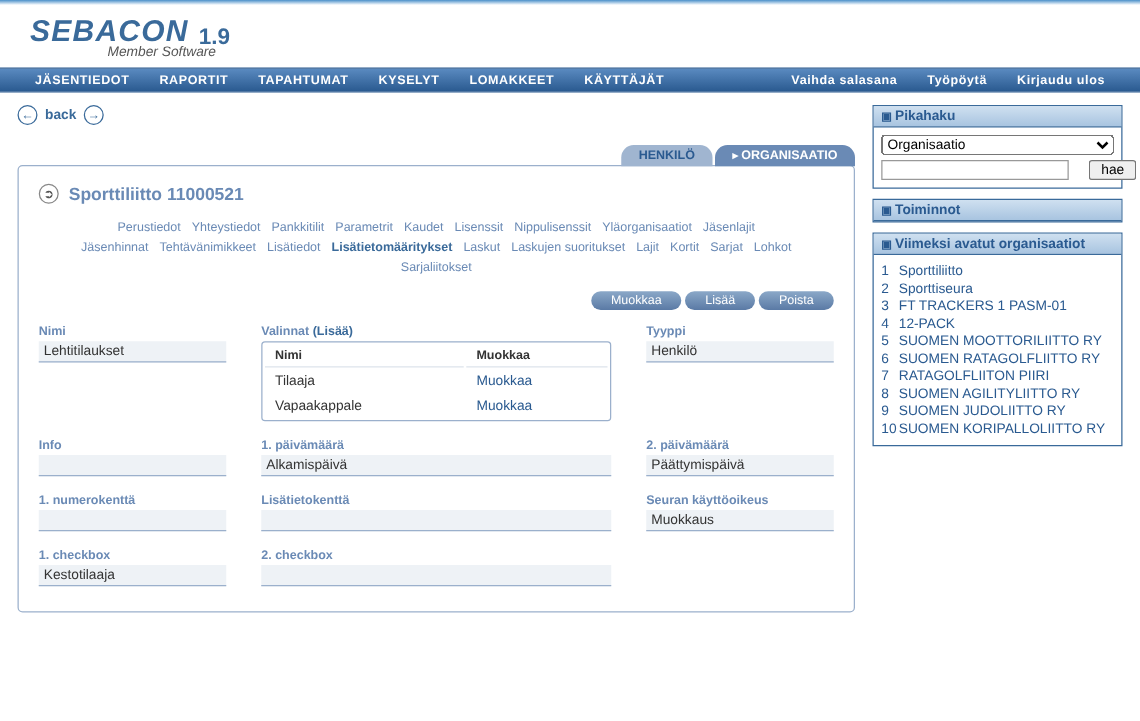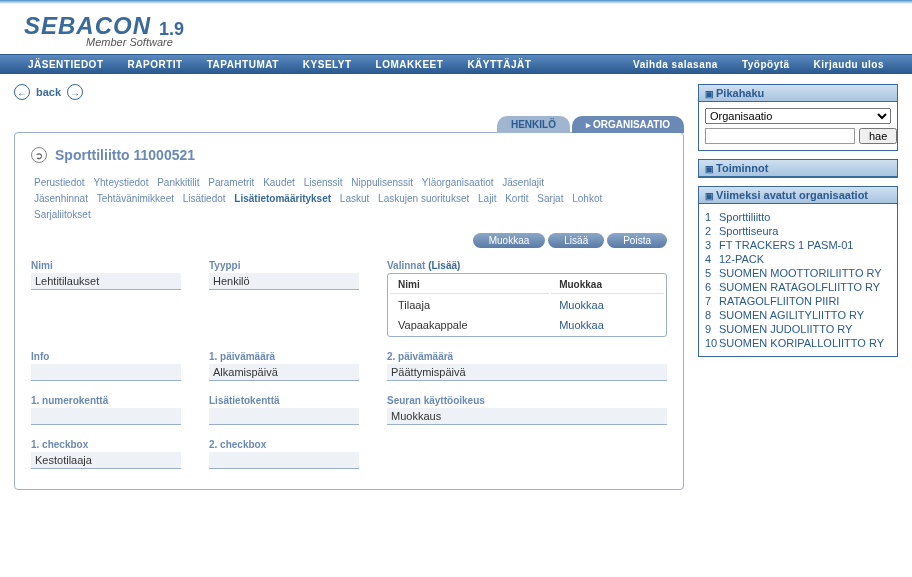--- a/index.html
+++ b/index.html
@@ -21,39 +21,39 @@
 .back-lbl { color:#3a6a9a; font-size:11px; font-weight:bold; }
 .tabs-row { display:flex; justify-content:flex-end; margin-bottom:-1px; }
 .tab { font-size:10px; font-weight:bold; padding:3px 14px; border-radius:10px 10px 0 0; color:#fff; cursor:pointer; }
 .tab.inactive { background:#a0b5d0; color:#2a5a90; margin-right:2px; }
 .tab.active { background:#6a8ab5; }
 .tab.active::before { content:"▸ "; font-size:9px; }
 .content-box { border:1px solid #9bb0cc; border-radius:4px; padding:14px 16px 20px; }
 .page-title-row { display:flex; align-items:center; gap:8px; margin-bottom:12px; }
 .title-icon { width:16px; height:16px; border:1px solid #888; border-radius:50%; display:inline-flex; align-items:center; justify-content:center; font-size:10px; color:#555; }
 .page-title { font-size:14px; font-weight:bold; color:#6a8ab5; }
-.subnav { text-align:left; font-size:10px; line-height:16px; margin-bottom:10px; }
+.subnav { text-align:center; font-size:10px; line-height:16px; margin-bottom:10px; }
 .subnav a { color:#6a8ab5; text-decoration:none; margin:0 3px; cursor:pointer; }
 .subnav a.current { font-weight:bold; color:#3a6a9a; }
 .action-bar { display:flex; justify-content:flex-end; gap:3px; margin-bottom:12px; }
 .act-btn { background:linear-gradient(to bottom,#8ba8c8,#5a7aa5); color:#fff; font-size:10px; padding:2px 16px; border-radius:8px; cursor:pointer; border:none; }
 .form-grid { display:grid; grid-template-columns:1fr 1fr 1fr; gap:14px 28px; }
 .fld-label { font-size:10px; font-weight:bold; color:#6a8ab5; margin-bottom:2px; }
 .fld-label .extra { color:#3a6a9a; font-weight:bold; }
 .fld-val { background:#eef2f6; border-bottom:1px solid #9bb0cc; padding:2px 4px; font-size:11px; min-height:17px; width:100%; }
 .option-table { border:1px solid #9bb0cc; border-radius:3px; margin-top:2px; width:280px; }
 .option-table th { text-align:left; font-size:10px; font-weight:bold; color:#333; padding:3px 8px; border-bottom:1px solid #dde4ec; }
 .option-table td { font-size:11px; padding:3px 8px; }
 .option-table td.link { color:#2a5a90; cursor:pointer; }
 .panel { border:1px solid #3a6a9a; margin-bottom:8px; }
 .panel-hd { background:linear-gradient(to bottom,#cfe0f0,#a8c4e0); font-size:11px; font-weight:bold; color:#2a5a90; padding:2px 6px; border-bottom:1px solid #3a6a9a; }
 .panel-hd::before { content:"▣ "; font-size:9px; }
 .panel-body { padding:6px; }
 .panel select { width:100%; margin-bottom:4px; font-size:11px; }
-.panel .srch-row { display:flex; gap:4px; }
+.panel .srch-row { display:flex; gap:16px; }
 .panel input[type=text] { flex:1; font-size:11px; border:1px solid #999; padding:1px 3px; }
 .panel input[type=button] { font-size:11px; padding:0 8px; }
 .recent-list { list-style:none; }
 .recent-list li { font-size:11px; color:#2a5a90; padding:1px 0; cursor:pointer; }
 .recent-list li span.num { display:inline-block; width:14px; color:#2a5a90; }
 </style>
 </head>
 <body>
 
 <div class="top-stripe"></div>
@@ -129,25 +129,20 @@
         <button class="act-btn">Lisää</button>
         <button class="act-btn">Poista</button>
       </div>
 
       <div class="form-grid">
         <div>
           <div class="fld-label">Nimi</div>
           <div class="fld-val">Lehtitilaukset</div>
         </div>
         <div>
-          <div class="fld-label">Tyyppi</div>
-          <div class="fld-val">Henkilö</div>
-        </div>
-
-        <div>
           <div class="fld-label">
             <span>Valinnat</span>
             <span class="extra">(Lisää)</span>
           </div>
           <table class="option-table">
             <tbody>
                 <tr>
               <th>Nimi</th>
               <th>Muokkaa</th>
             </tr>
@@ -155,20 +150,25 @@
               <td>Tilaaja</td>
               <td class="link">Muokkaa</td>
             </tr>
             <tr>
               <td>Vapaakappale</td>
               <td class="link">Muokkaa</td>
             </tr>
           </tbody>
             </table>
         </div>
+
+        <div>
+          <div class="fld-label">Tyyppi</div>
+          <div class="fld-val">Henkilö</div>
+        </div>
         <div>
           <div class="fld-label">Info</div>
           <div class="fld-val"></div>
         </div>
 
         <div>
           <div class="fld-label">1. päivämäärä</div>
           <div class="fld-val">Alkamispäivä</div>
         </div>
         <div>

